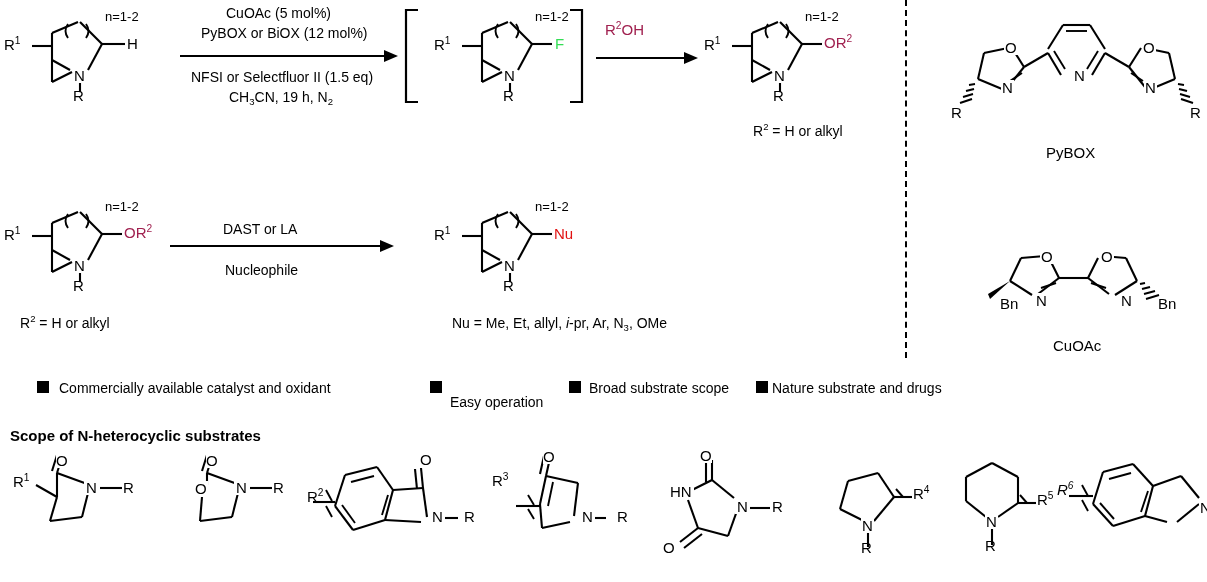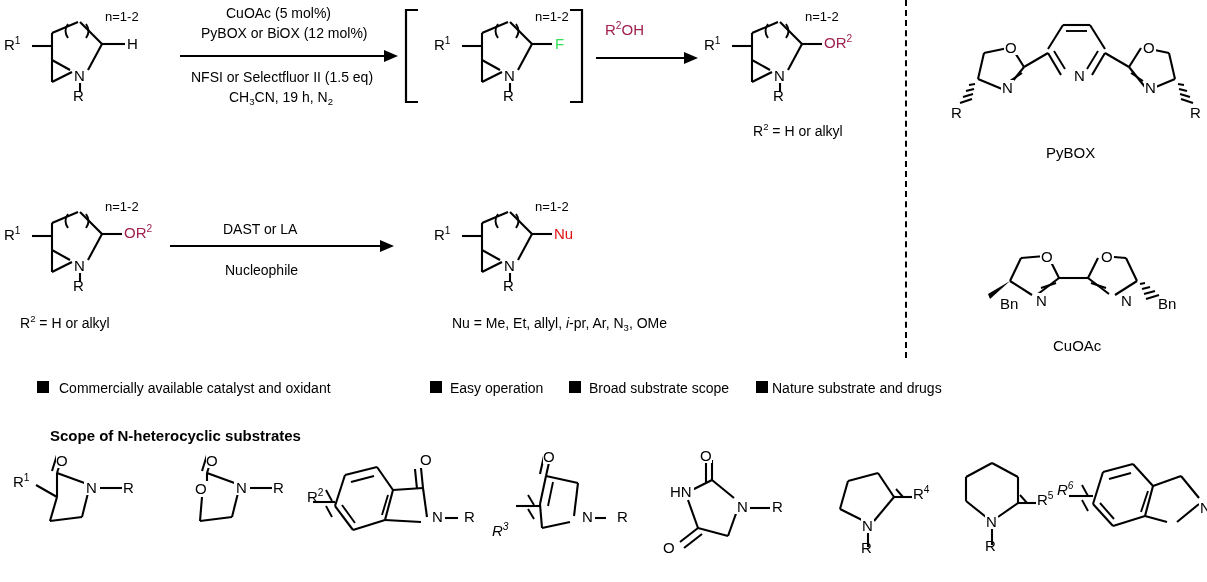--- a/index.html
+++ b/index.html
@@ -18,21 +18,21 @@
   .txt {
     position: absolute;
     white-space: nowrap;
     font-family: "Liberation Sans", sans-serif;
     color: #000;
     line-height: 1;
   }
   .t15 { font-size: 15px; }
   .t14 { font-size: 14px; }
   .t13 { font-size: 13px; }
-  .bold { font-weight: bold; margin-left: 40px; }
+  .bold { font-weight: bold; }
   .ital { font-style: italic; }
   sup { font-size: 0.68em; vertical-align: super; line-height: 0; }
   sub { font-size: 0.68em; vertical-align: baseline; position: relative; top: 3px; line-height: 0; }
 
   
   .bullet {
     position: absolute;
     width: 12px; height: 12px;
     background: #000;
   }
@@ -268,21 +268,21 @@
 <span class="txt t15" style="left:1100px; top:249px; background:#fff; padding:0 1px;">O</span>
 <span class="txt t15" style="left:1035px; top:293px; background:#fff; padding:0 1px;">N</span>
 <span class="txt t15" style="left:1120px; top:293px; background:#fff; padding:0 1px;">N</span>
 <span class="txt t15" style="left:1000px; top:296px;">Bn</span>
 <span class="txt t15" style="left:1158px; top:296px;">Bn</span>
 <span class="txt t15" style="left:1053px; top:338px;">CuOAc</span>
 
 <div class="bullet" style="left:37px; top:381px;"></div>
 <span class="txt t14" style="left:59px; top:381px;">Commercially available catalyst and oxidant</span>
 <div class="bullet" style="left:430px; top:381px;"></div>
-<span class="txt t14" style="left:450px; top:381px;">Easy operation</span>
+<span class="txt t14" style="left:450px; top:395px;">Easy operation</span>
 <div class="bullet" style="left:569px; top:381px;"></div>
 <span class="txt t14" style="left:589px; top:381px;">Broad substrate scope</span>
 <div class="bullet" style="left:756px; top:381px;"></div>
 <span class="txt t14" style="left:772px; top:381px;">Nature substrate and drugs</span>
 
 <span class="txt t15 bold" style="left:10px; top:428px;">Scope of N-heterocyclic substrates</span>
 
 <svg style="left:10px; top:455px; width:140px; height:115px;">
   <path class="bondline" d="M 47 42 L 47 18"></path>
   <path class="bondline" d="M 47 18 L 80 30"></path>
@@ -360,21 +360,21 @@
   <path class="bondline" d="M 56 26 L 60 8"></path>
   <path class="bondline" d="M 50 24 L 54 6"></path>
 
   <path class="bondline" d="M 26 56 L 50 56"></path>
   <path class="bondthin" d="M 38 45 L 44 55"></path>
   <path class="bondthin" d="M 38 59 L 44 69"></path>
 
   <path class="bondline" d="M 96 68 L 116 68"></path>
 </svg>
 <span class="txt t15" style="left:543px; top:449px; background:#fff;">O</span>
-<span class="txt t15" style="left:492px; top:523px;font-style:italic;"><span>R</span><sup>3</sup></span>
+<span class="txt t15" style="left:492px; top:473px;"><span>R</span><sup>3</sup></span>
 <span class="txt t15" style="left:580px; top:509px; background:#fff; padding:0 2px;">N</span>
 <span class="txt t15" style="left:617px; top:509px;">R</span>
 
 <svg style="left:650px; top:450px; width:160px; height:130px;">
   <path class="bondline" d="M 62 30 L 42 40"></path>
   <path class="bondline" d="M 38 50 L 48 78"></path>
   <path class="bondline" d="M 48 78 L 78 86"></path>
   <path class="bondline" d="M 78 86 L 88 58"></path>
   <path class="bondline" d="M 84 48 L 62 30"></path>
 

